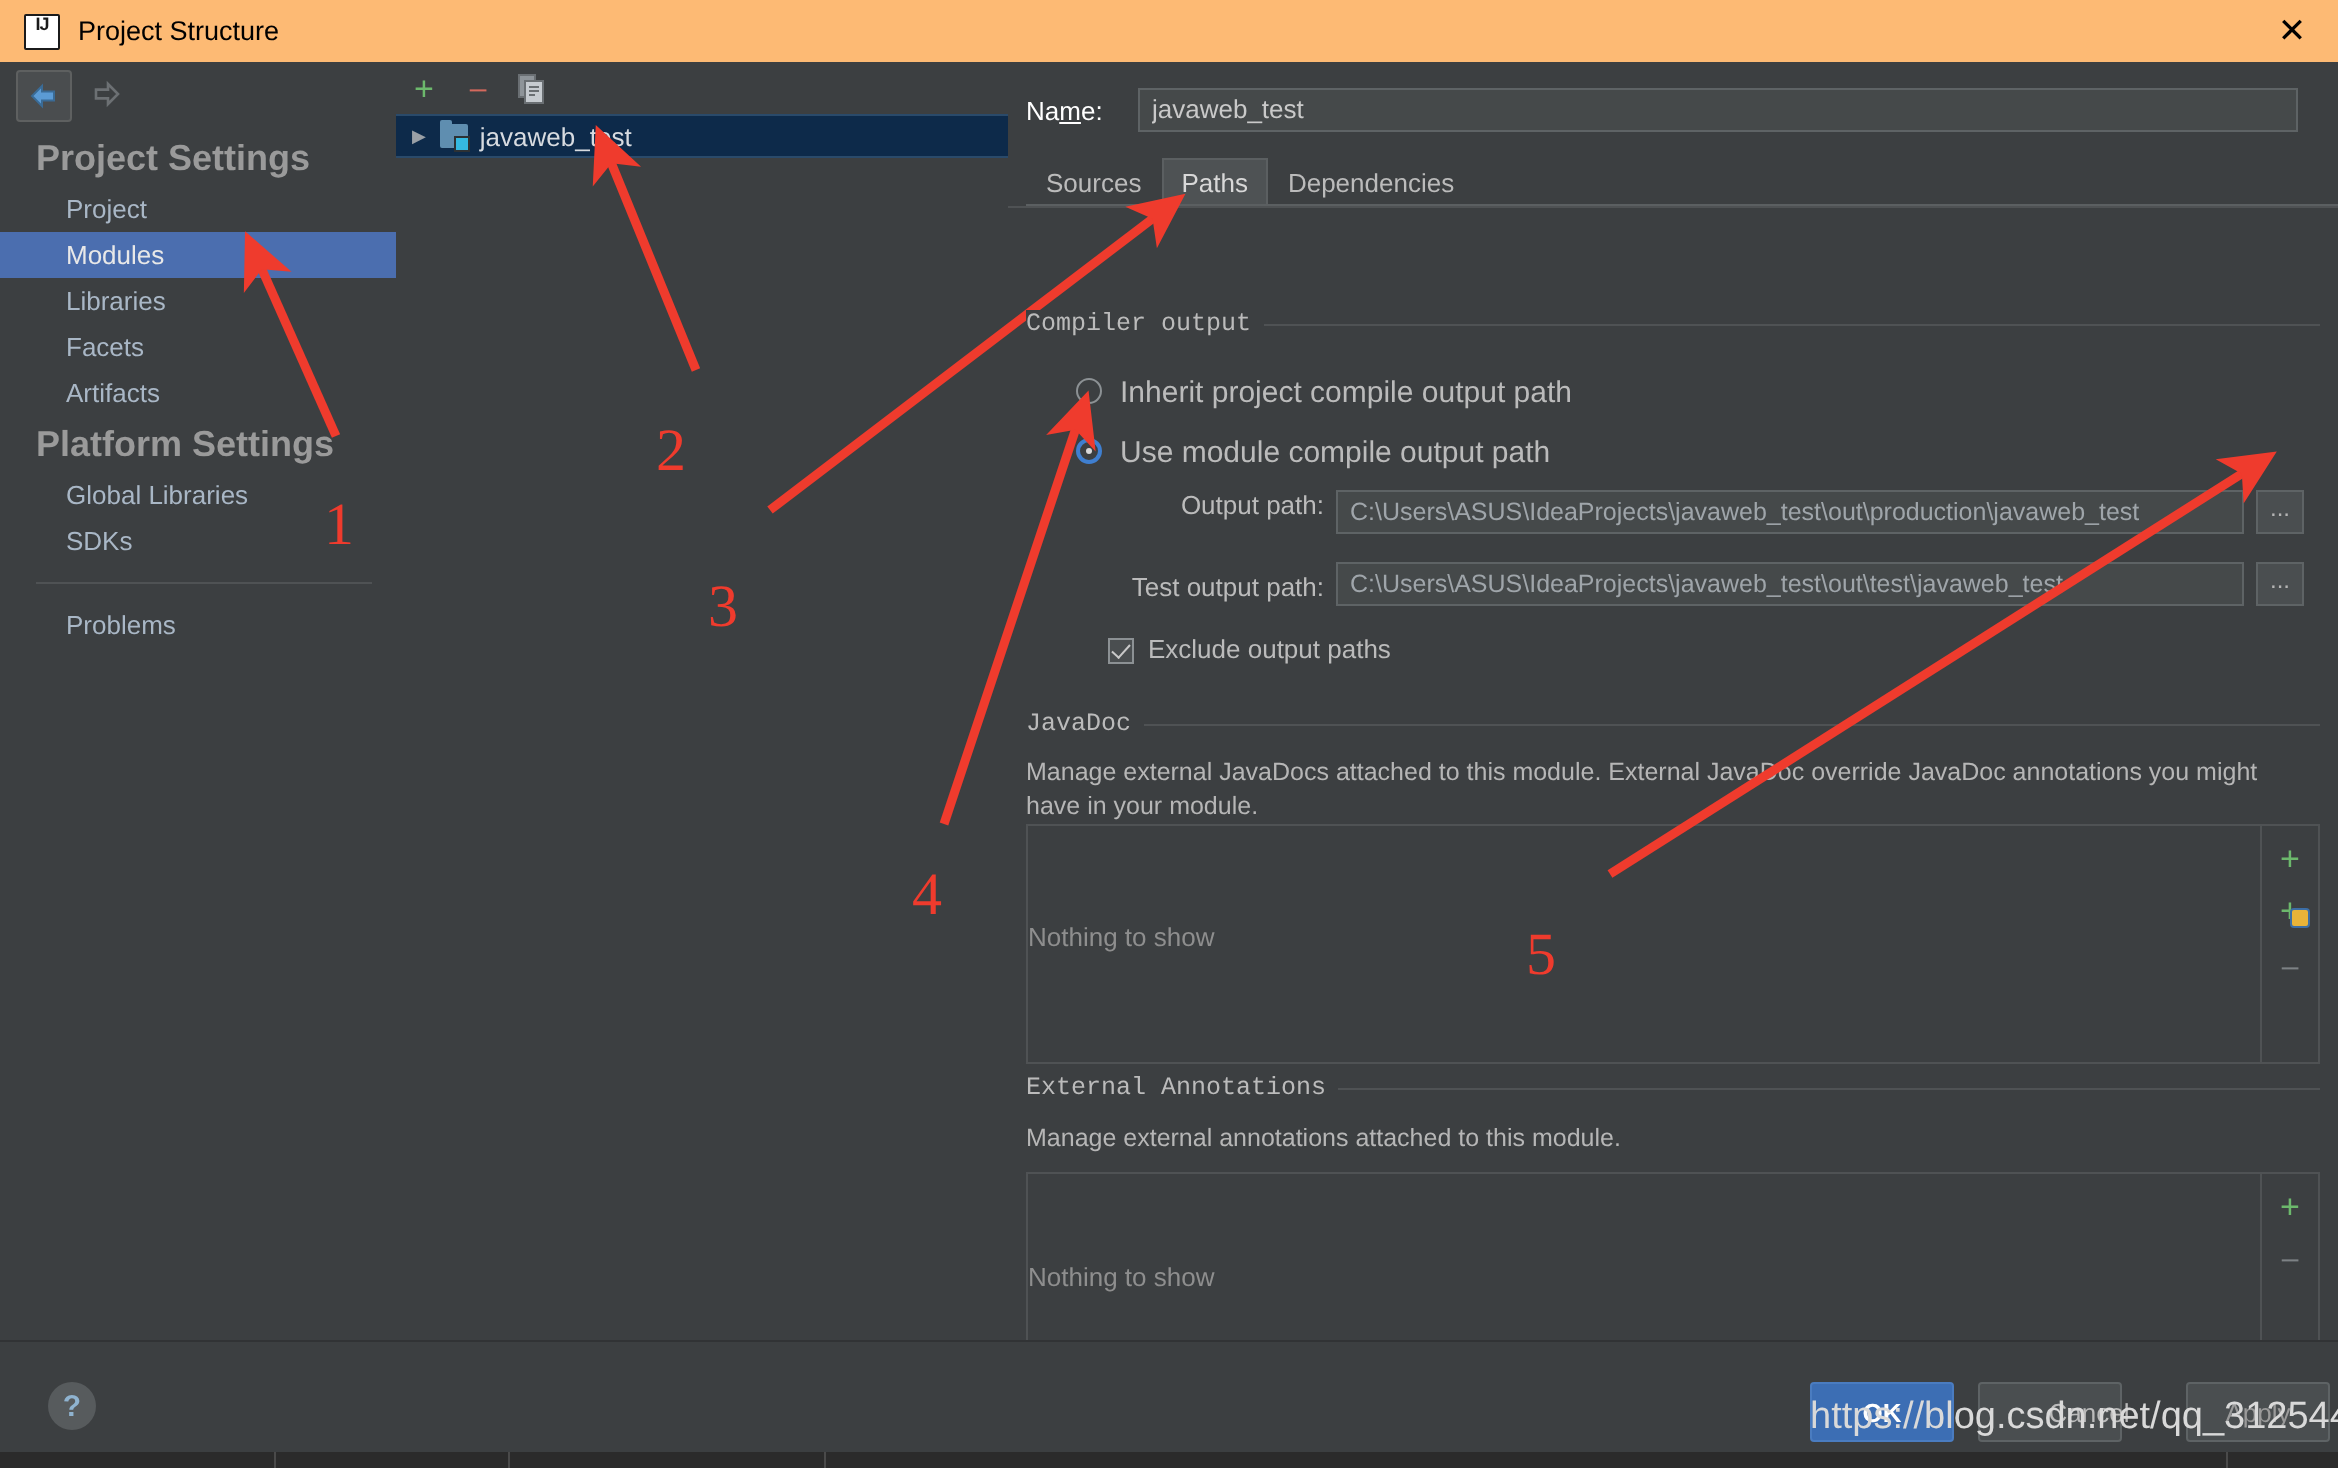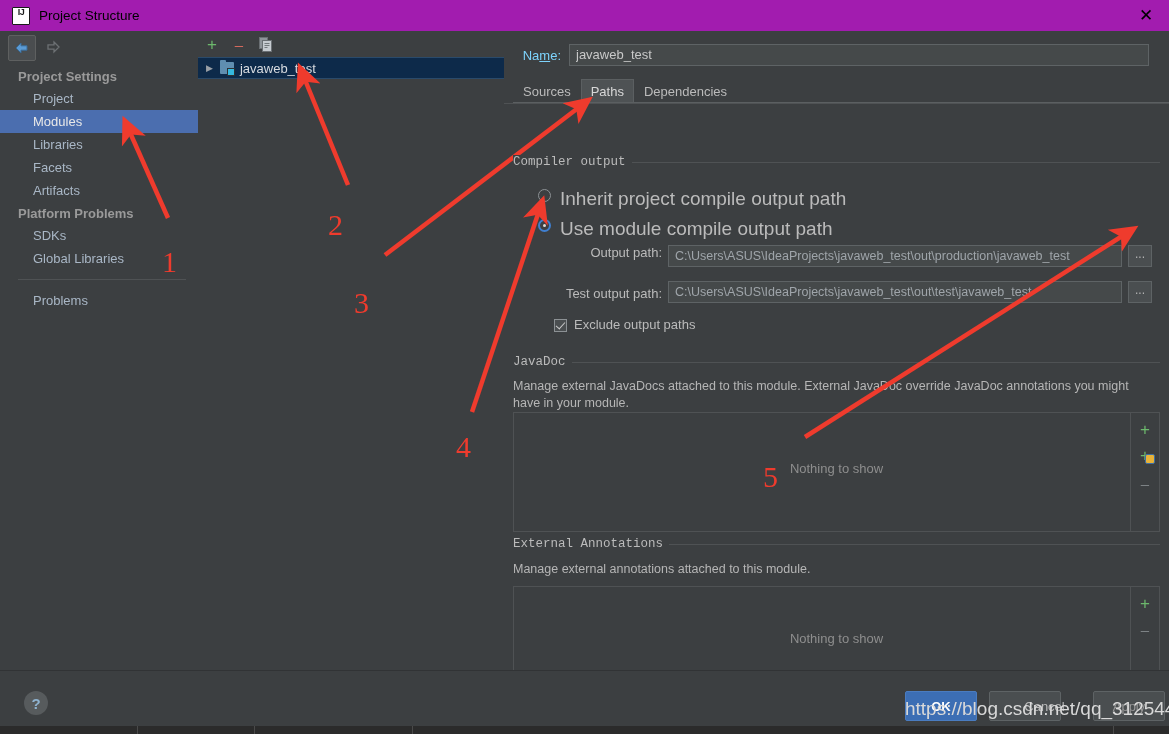--- a/index.html
+++ b/index.html
@@ -7,21 +7,21 @@
     width:1169px;height:734px;overflow:hidden;
     background:#3c3f41;
     font-family:"Liberation Sans", sans-serif;
     font-size:13px;
     color:#bbbbbb;
     position:relative;
   }
   
   #titlebar{
     position:absolute;left:0;top:0;width:1169px;height:31px;
-    background:#a21caf;border-bottom:1px solid #d4d4d4;
+    background:#fdba74;border-bottom:1px solid #d4d4d4;
     display:flex;align-items:center;
   }
   #app-icon{
     width:16px;height:16px;margin-left:12px;margin-right:9px;
     background:#ffffff;border:1.5px solid #1b1b1b;border-radius:1px;
     position:relative;flex:none;
   }
   #app-icon:after{
     content:"IJ";position:absolute;left:0;right:0;top:-1px;
     font-size:9px;font-weight:bold;color:#1b1b1b;text-align:center;
@@ -36,21 +36,21 @@
   
   #sidebar{
     position:absolute;left:0;top:31px;width:198px;height:639px;
     background:#3c3f41;border-right:1px solid #313335;
   }
   #navbtns{position:absolute;left:8px;top:4px;display:flex;gap:4px;}
   .navbtn{width:26px;height:24px;display:flex;align-items:center;justify-content:center;}
   .navbtn.framed{border:1px solid #5e6060;background:#4a4d4f;border-radius:2px;}
   #nav-list{position:absolute;left:0;top:34px;width:198px;}
   .nav-group{
-    padding:4px 0 3px 18px;color:#9a9a9a;font-weight:bold;font-size:13px;
+    padding:4px 0 3px 18px;color:#9a9a9a;font-weight:bold;font-size:18px;
   }
   .nav-item{
     height:23px;line-height:23px;padding-left:33px;color:#a9b7c6;font-size:13px;
   }
   .nav-item.selected{background:#4b6eaf;color:#e8e8e8;}
   .nav-sep{
     height:1px;background:#4f5254;margin:9px 12px 9px 18px;
   }
   
   #modpanel{
@@ -80,21 +80,21 @@
   #mod-icon:after{
     content:"";position:absolute;right:-1px;bottom:-2px;width:6px;height:6px;
     background:#35b9e0;border:1px solid #2d3134;
   }
   
   #detail{
     position:absolute;left:504px;top:31px;width:665px;height:639px;
     background:#3c3f41;
   }
   #namerow{position:absolute;left:9px;top:13px;display:flex;align-items:center;}
-  #name-label{width:48px;color:#7dd3fc;font-size:13px;text-align:right;}
+  #name-label{width:48px;color:#ffffff;font-size:13px;}
   #name-underline{text-decoration:underline;}
   #name-input{
     margin-left:8px;width:580px;height:22px;line-height:22px;
     background:#45494a;border:1px solid #5e6365;color:#c9c9c9;
     padding:0 6px;font-size:13px;box-sizing:border-box;
   }
   #tabs{
     position:absolute;left:9px;top:48px;width:647px;height:24px;
     display:flex;align-items:flex-end;
   }
@@ -112,21 +112,21 @@
   .group-rule{position:absolute;height:1px;background:#4f5254;}
   .radio{
     position:absolute;width:13px;height:13px;border-radius:50%;
     border:1.5px solid #8c9194;box-sizing:border-box;background:#3c3f41;
   }
   .radio.on{border-color:#3f7fd0;border-width:2px;}
   .radio.on:after{
     content:"";position:absolute;left:3px;top:3px;width:3px;height:3px;border-radius:50%;
     background:#d8d8d8;
   }
-  .radio-label{position:absolute;color:#bbbbbb;font-size:19px;}
+  .radio-label{position:absolute;color:#bbbbbb;font-size:15px;}
   .field-label{position:absolute;color:#bbbbbb;font-size:13px;text-align:right;}
   .path-input{
     position:absolute;height:22px;line-height:22px;
     background:#45494a;border:1px solid #5e6365;color:#9fa5aa;
     padding:0 6px;font-size:12.5px;box-sizing:border-box;white-space:nowrap;overflow:hidden;
   }
   .browse-btn{
     position:absolute;width:24px;height:22px;background:#4a4e50;border:1px solid #5e6365;
     color:#b4b4b4;font-size:12px;display:flex;align-items:center;justify-content:center;
     box-sizing:border-box;padding-bottom:5px;
@@ -138,21 +138,21 @@
   .cbox:after{
     content:"";position:absolute;left:3px;top:0px;width:4px;height:8px;
     border:solid #c9c9c9;border-width:0 1.6px 1.6px 0;transform:rotate(42deg);
   }
   .cbox-label{position:absolute;color:#bbbbbb;font-size:13px;}
   .desc{position:absolute;color:#b6b6b6;font-size:12.5px;line-height:17px;}
   .listbox{
     position:absolute;background:#3c3f41;border:1px solid #4f5254;box-sizing:border-box;
   }
   .listbox .empty{
-    position:absolute;left:0;right:0;text-align:center;color:#8e8e8e;font-size:13px;
+    position:absolute;left:0;right:0;color:#8e8e8e;font-size:13px;
   }
   .sidebtns{
     position:absolute;top:0;width:29px;height:100%;border-left:1px solid #4f5254;
     box-sizing:border-box;
   }
   .sbtn{position:absolute;left:0;width:28px;height:26px;
     display:flex;align-items:center;justify-content:center;font-size:17px;line-height:1;}
   .sbtn.plus{color:#6cb86c;}
   .sbtn.minus{color:#7d8285;font-size:15px;}
   .sbtn.plusdoc{color:#6cb86c;position:relative;}
@@ -218,23 +218,23 @@
   </div>
 
   <div id="nav-list">
     <div class="nav-group">Project Settings</div>
     <div class="nav-item">Project</div>
     <div class="nav-item selected">Modules</div>
     <div class="nav-item">Libraries</div>
     <div class="nav-item">Facets</div>
     <div class="nav-item">Artifacts</div>
 
-    <div class="nav-group">Platform Problems</div>
+    <div class="nav-group">Platform Settings</div>
+    <div class="nav-item">Global Libraries</div>
     <div class="nav-item">SDKs</div>
-    <div class="nav-item">Global Libraries</div>
 
     <div class="nav-sep"></div>
 
     <div class="nav-item">Problems</div>
   </div>
 </div>
 
 <div id="modpanel">
   <div id="modtoolbar">
     <div class="tbbtn" id="tb-add">+</div>

